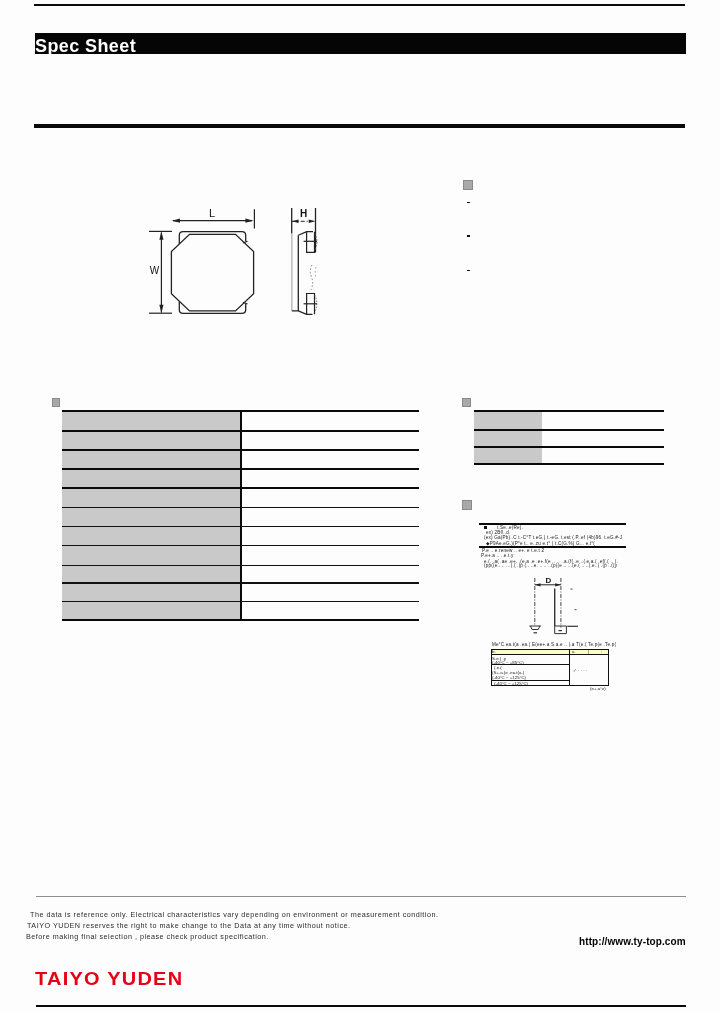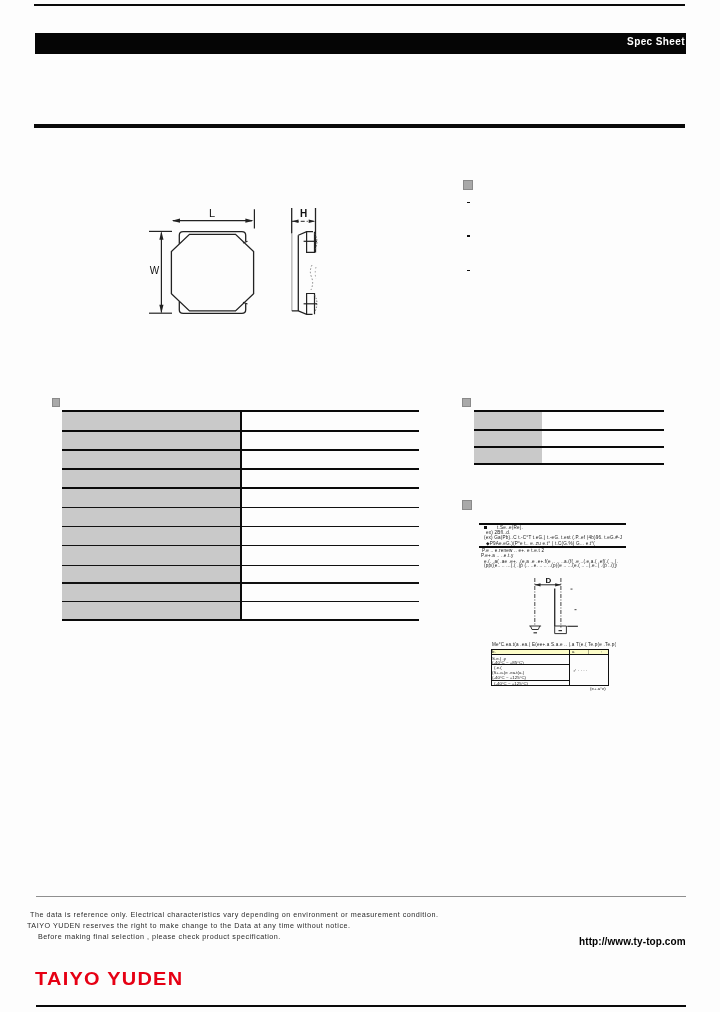--- a/index.html
+++ b/index.html
@@ -8,21 +8,21 @@
 .t45{position:absolute;font-size:9.2px;color:#1a1a1a;letter-spacing:0.4px;white-space:nowrap;transform:scale(0.5);transform-origin:left top;}
 .t44{position:absolute;font-size:8.8px;color:#1a1a1a;white-space:nowrap;transform:scale(0.5);transform-origin:left top;}
 </style>
 </head>
 <body>
 
 <div class="abs" style="left:34px;top:4px;width:651px;height:2px;background:#0a0a0a;"></div>
 
 <div class="abs" style="left:34.5px;top:33px;width:651.5px;height:21px;background:#050505;"></div>
 
-<div class="abs" style="left:35px;top:36px;width:650px;text-align:right;color:#fff;font-size:10px;font-weight:bold;letter-spacing:0.4px;">Spec Sheet</div>
+<div class="abs" style="left:35px;top:36px;width:650px;text-align:left;color:#fff;font-size:18px;font-weight:bold;letter-spacing:0.4px;">Spec Sheet</div>
 
 <div class="abs" style="left:34px;top:124px;width:651px;height:4px;background:#0a0a0a;"></div>
 
 <svg class="abs" style="left:140px;top:195px;" width="250" height="130" viewBox="0 0 250 130">
 
   <g stroke="#222" stroke-width="1.2" fill="none">
     <line x1="33" y1="25.7" x2="112" y2="25.7"></line>
     <line x1="114.4" y1="14.2" x2="114.4" y2="33.5"></line>
   </g>
 
@@ -227,19 +227,19 @@
 </div>
 
 <div class="t44" style="left:590px;top:686px;">(e+.a°e)</div>
 
 <div class="abs" style="left:36px;top:896px;width:650px;height:1px;background:#8f8f8f;"></div>
 
 <div class="abs" style="left:30px;top:910px;font-size:7.2px;letter-spacing:0.5px;color:#2a2a2a;">The data is reference only. Electrical characteristics vary depending on environment or measurement condition.</div>
 
 <div class="abs" style="left:27px;top:921px;font-size:7.2px;letter-spacing:0.5px;color:#2a2a2a;">TAIYO YUDEN reserves the right to make change to the Data at any time without notice.</div>
 
-<div class="abs" style="left:26px;top:932px;font-size:7.2px;letter-spacing:0.5px;color:#2a2a2a;margin-left:12px;">Before making final selection , please check product specification.</div>
+<div class="abs" style="left:26px;top:932px;font-size:7.2px;letter-spacing:0.5px;color:#2a2a2a;">Before making final selection , please check product specification.</div>
 
 <div class="abs" style="left:579px;top:936px;font-size:10px;font-weight:bold;color:#000;letter-spacing:0.1px;">http://www.ty-top.com</div>
 
 <div class="abs" style="left:35px;top:968.5px;font-size:19px;font-weight:bold;color:#e60014;letter-spacing:1.2px;transform:scale(1.05,0.95);transform-origin:left top;">TAIYO YUDEN</div>
 
 <div class="abs" style="left:36px;top:1005px;width:650px;height:2px;background:#0a0a0a;"></div>
 
 </body></html>

